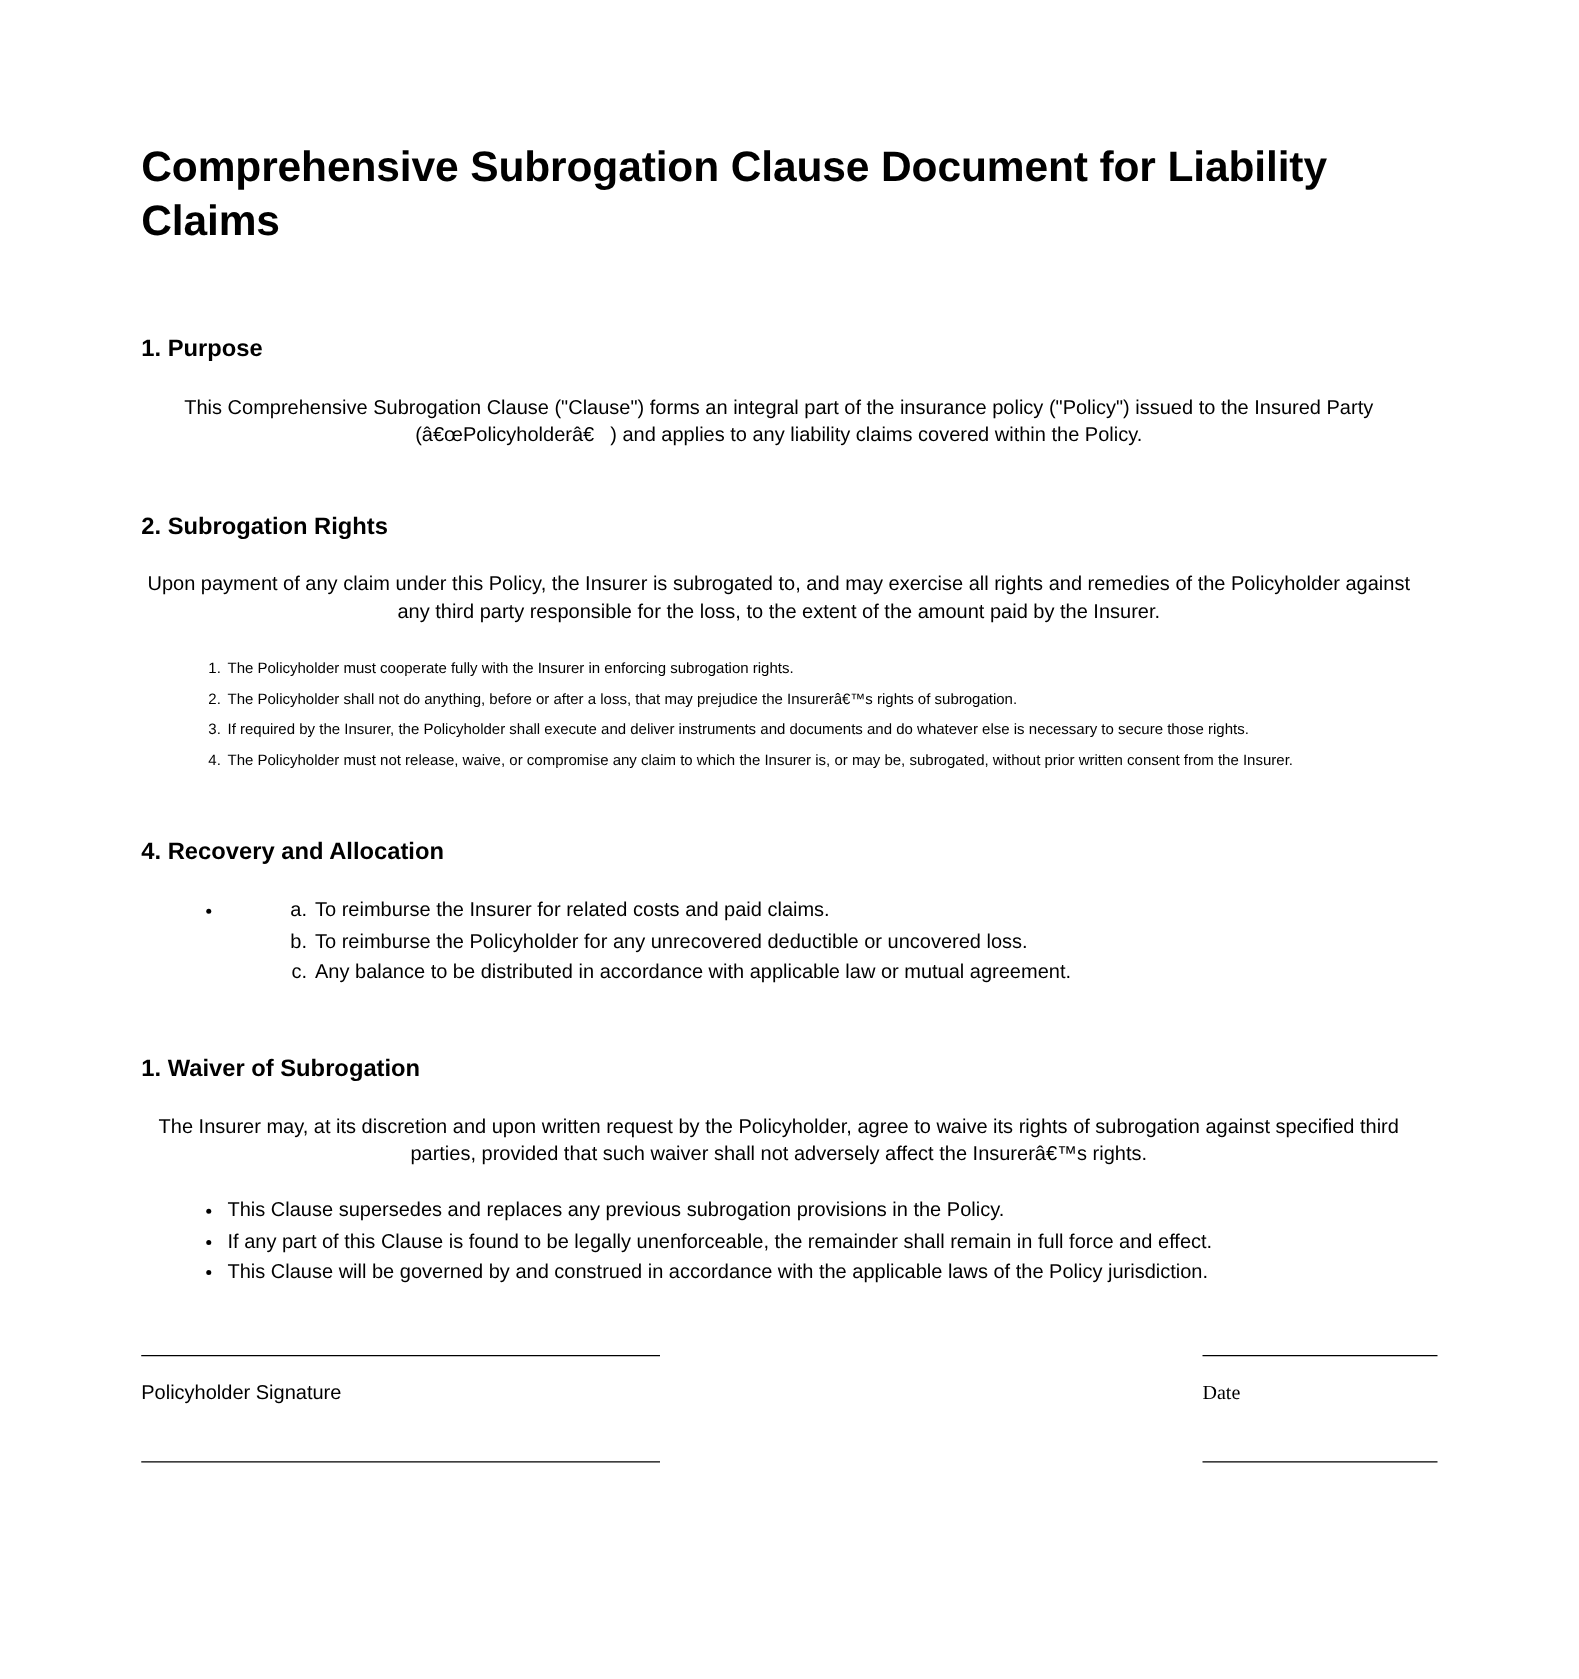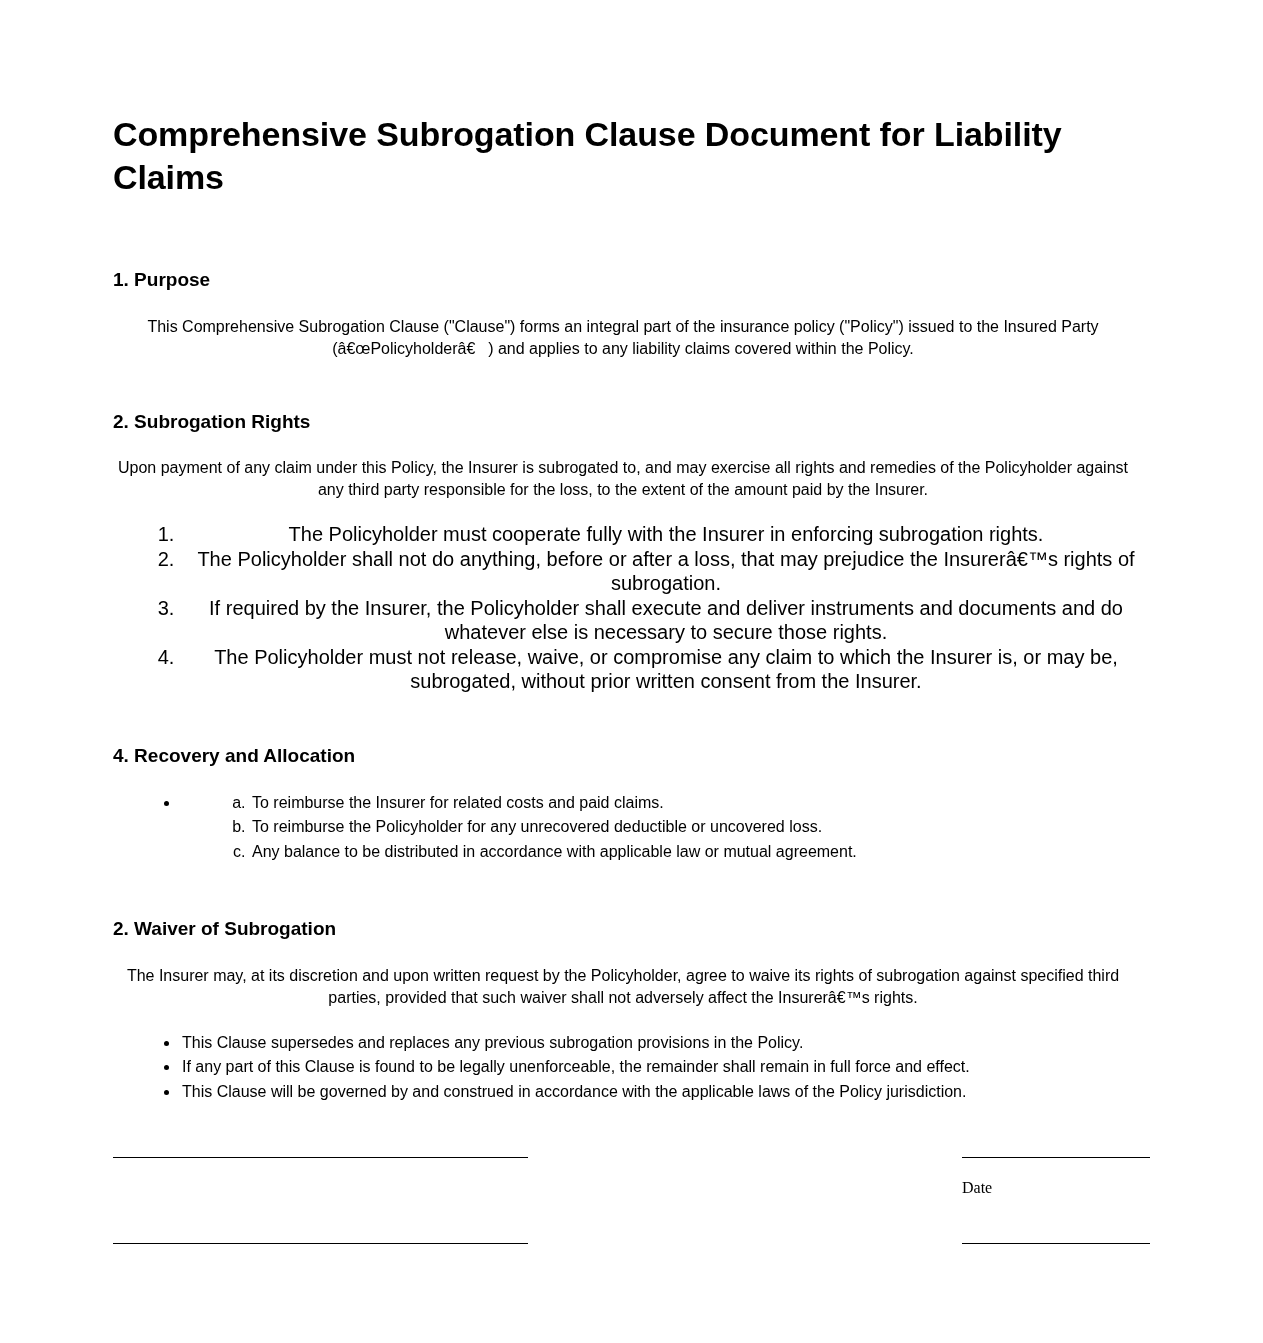--- a/index.html
+++ b/index.html
@@ -44,26 +44,25 @@
   .sec-5 .section-heading { margin-top: 53px; }
   .sec-6 .section-heading { margin-top: 51px; }
   p.para {
     font-size: 16px;
     line-height: 22px;
     margin: 23px 0 0 0;
     max-width: 1020px;
     text-align: center;
   }
   ol.numbered {
-    font-size: 20px;
+    font-size: 12px;
     line-height: 24.5px;
     margin: 21px 0 0 0;
     padding-left: 67px;
     list-style-type: decimal;
-    text-align: center;
   }
   ol.numbered > li {
     margin: 0;
     padding-left: 2px;
   }
   ul.bulleted {
     font-size: 16px;
     line-height: 24.5px;
     margin: 22px 0 0 0;
     padding-left: 67px;
@@ -149,37 +148,38 @@
         <ol class="alpha">
           <li>To reimburse the Insurer for related costs and paid claims.</li>
           <li>To reimburse the Policyholder for any unrecovered deductible or uncovered loss.</li>
           <li>Any balance to be distributed in accordance with applicable law or mutual agreement.</li>
         </ol>
       </li>
     </ul>
   </div>
 
   <div class="section sec-5">
-    <h2 class="section-heading">2. Waiver of Subrogation</h2>
+    <h2 class="section-heading">1. Waiver of Subrogation</h2>
     <p class="para">The Insurer may, at its discretion and upon written request by the Policyholder, agree to waive its rights of subrogation against specified third parties, provided that such waiver shall not adversely affect the Insurerâ€™s rights.</p>
   </div>
 
   <div class="section sec-6">
     <ul class="bulleted">
       <li>This Clause supersedes and replaces any previous subrogation provisions in the Policy.</li>
       <li>If any part of this Clause is found to be legally unenforceable, the remainder shall remain in full force and effect.</li>
       <li>This Clause will be governed by and construed in accordance with the applicable laws of the Policy jurisdiction.</li>
     </ul>
   </div>
 
   <div class="sig-block">
 
     <div class="sig-row">
       <div class="sig-left">
         <div class="sig-line"></div>
+        <div class="sig-label">Policyholder Signature</div>
       </div>
       <div class="sig-right">
         <div class="sig-line"></div>
         <div class="sig-label">Date</div>
       </div>
     </div>
 
     <div class="sig-row">
       <div class="sig-left">
         <div class="sig-line"></div>

